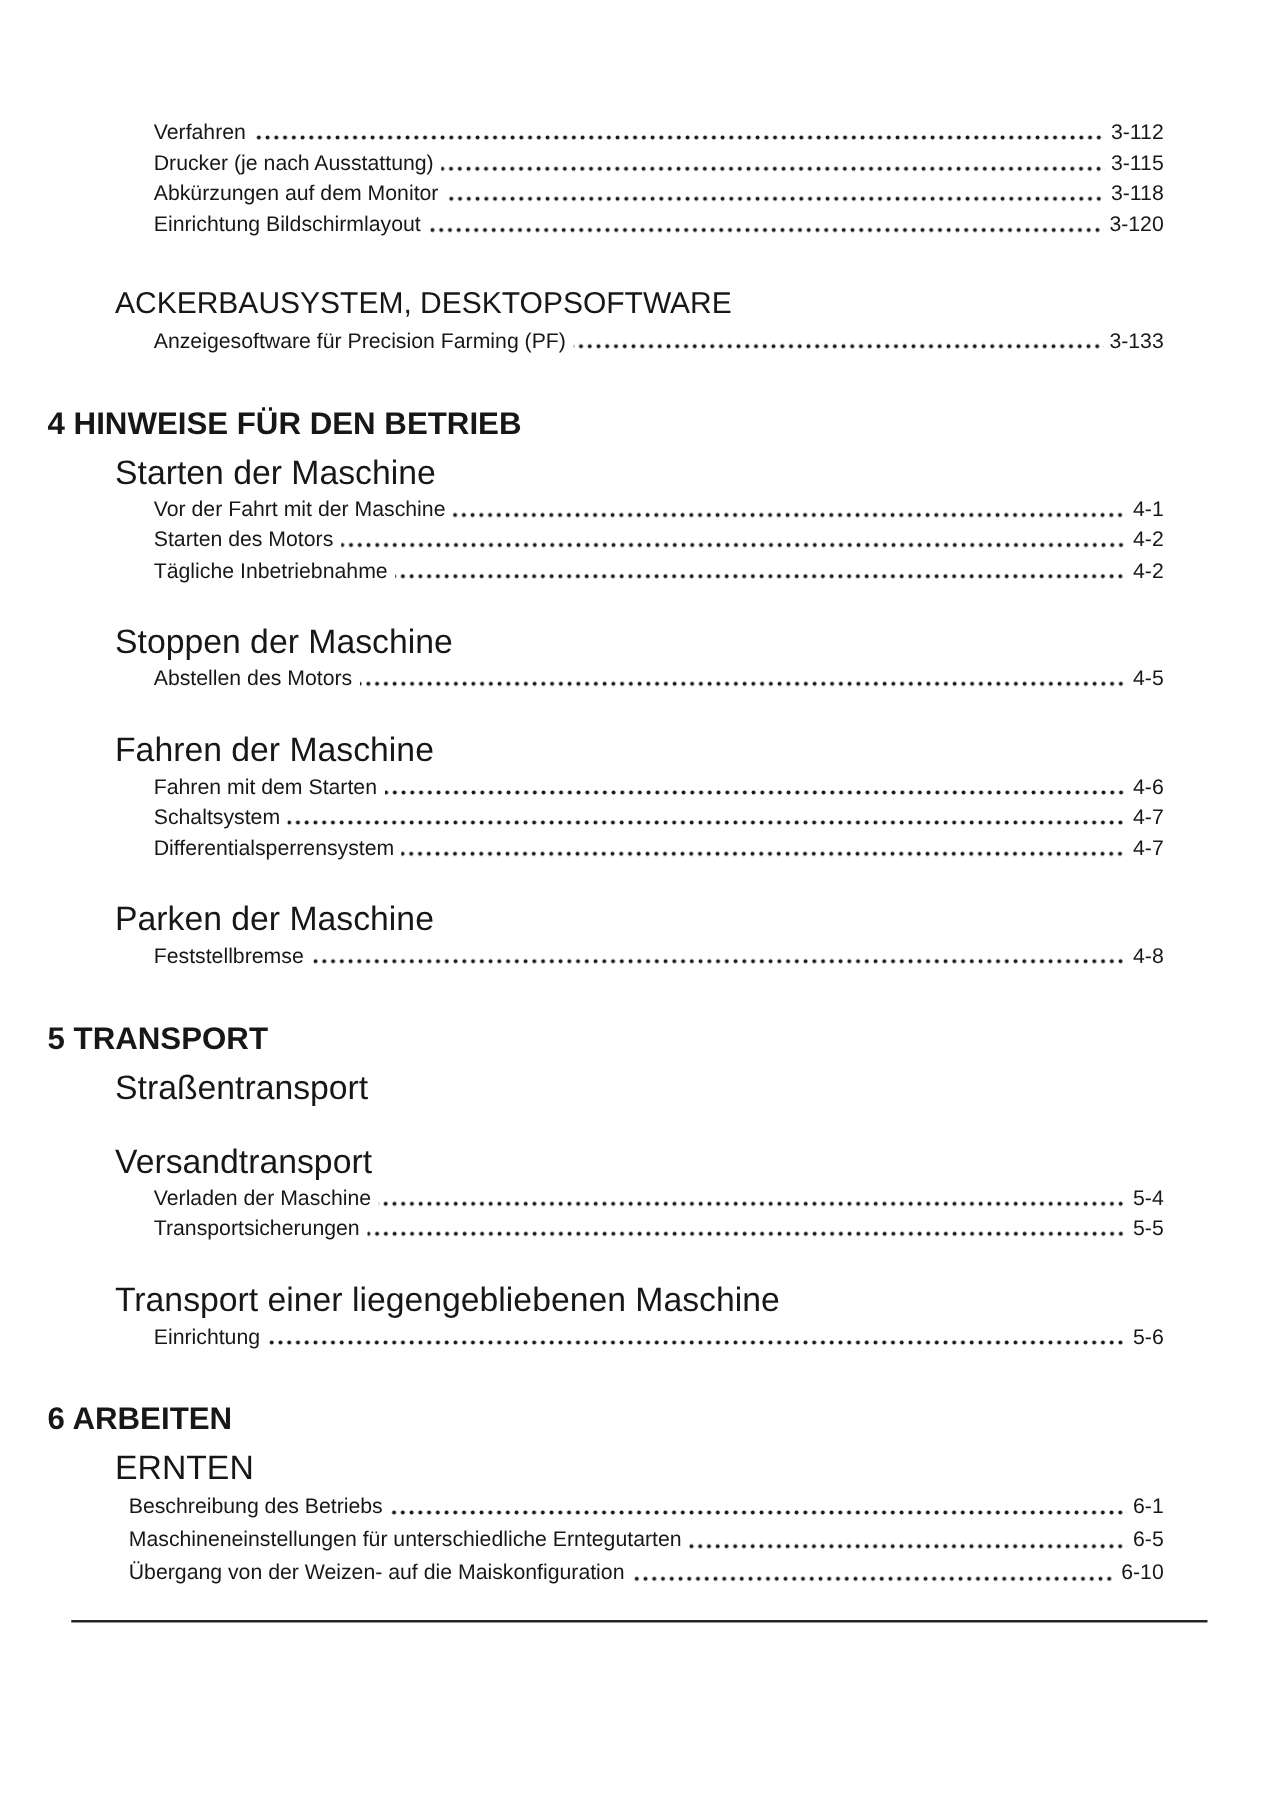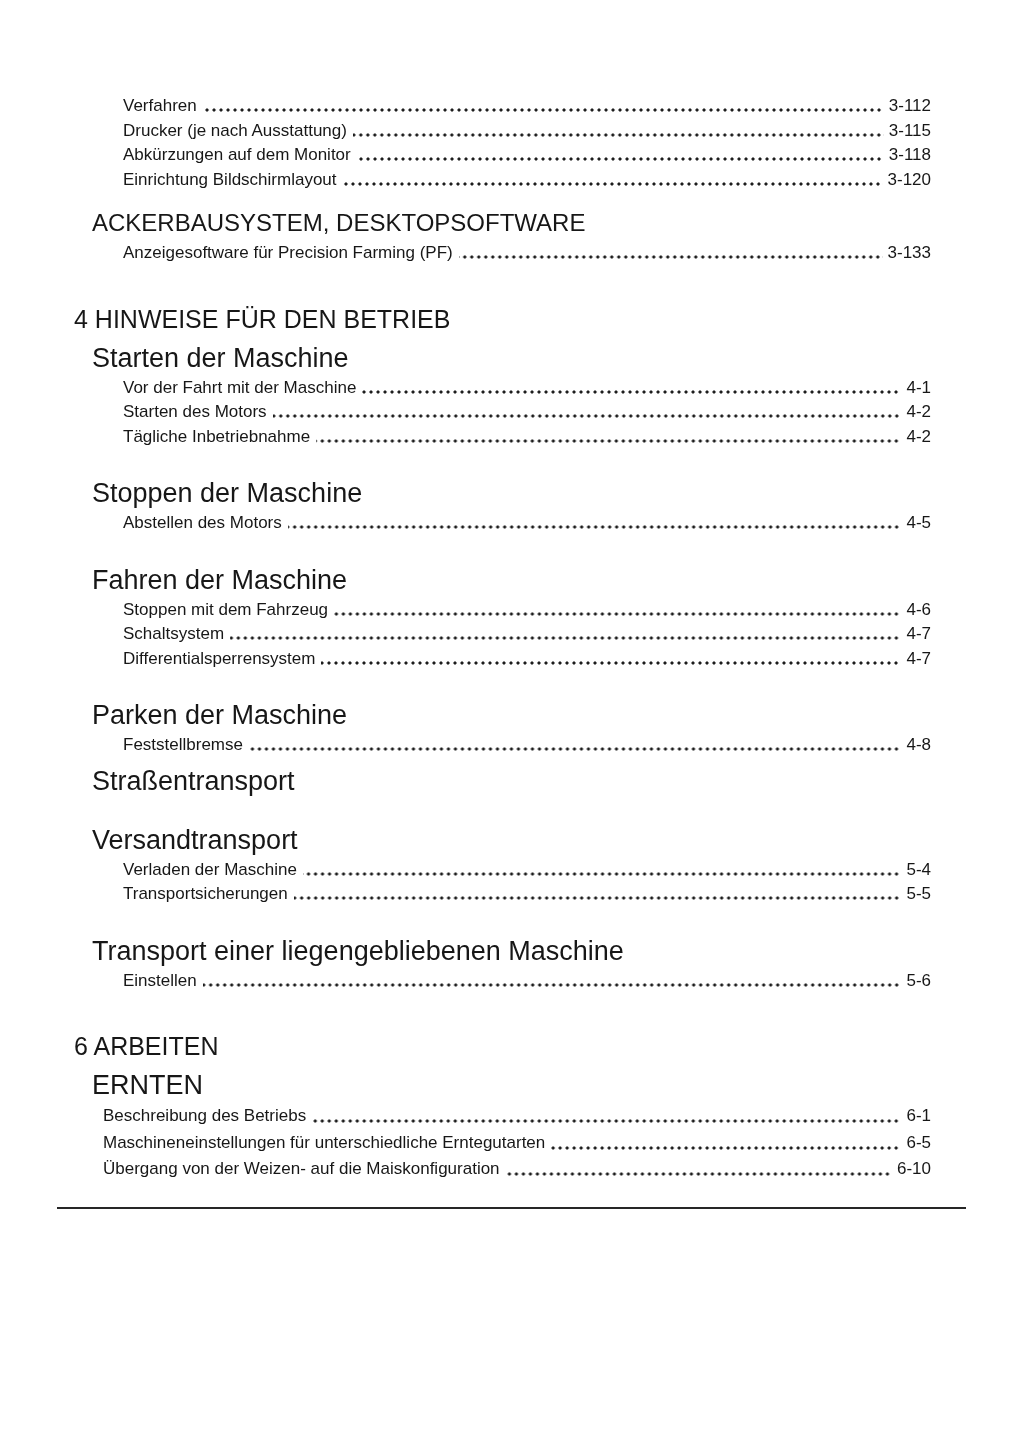--- a/index.html
+++ b/index.html
@@ -7,32 +7,32 @@
     position:relative;
     width:1024px;height:1447px;
     background:#ffffff;
     color:#171717;
     font-family:"Liberation Sans","DejaVu Sans",sans-serif;
     padding-top:94px;
     box-sizing:border-box;
     overflow:hidden;
   }
   .chapter{
-    margin:38px 93px 0 74px;
+    margin:38px 93px 0 38px;
     font-size:25px;line-height:31px;
-    font-weight:400;
+    font-weight:700;
     white-space:nowrap;
   }
   .section{
     margin:30px 93px 0 92px;
     font-size:27px;line-height:29px;
     font-weight:400;
     white-space:nowrap;
   }
-  .section.caps{margin-top:16px;font-size:24px;line-height:30px;}
+  .section.caps{margin-top:36px;font-size:24px;line-height:30px;}
   .section.after-chapter{margin-top:9px;}
   .entries{margin:3px 93px 0 123px;}
   .entries.first{margin-top:0;}
   .entries.deep{margin-left:103px;}
   .entry{
     display:flex;align-items:baseline;
     font-size:17px;line-height:24.5px;
   }
   .deep .entry{line-height:26.5px;}
   .entry .t{white-space:nowrap;text-align:right;}
@@ -115,21 +115,21 @@
     <div class="entry">
       <span class="t">Abstellen des Motors</span>
       <span class="dots"></span>
       <span class="p">4-5</span>
     </div>
   </div>
 
   <div class="section">Fahren der Maschine</div>
   <div class="entries">
     <div class="entry">
-      <span class="t">Stoppen mit dem Fahrzeug</span>
+      <span class="t">Fahren mit dem Starten</span>
       <span class="dots"></span>
       <span class="p">4-6</span>
     </div>
     <div class="entry">
       <span class="t">Schaltsystem</span>
       <span class="dots"></span>
       <span class="p">4-7</span>
     </div>
     <div class="entry">
       <span class="t">Differentialsperrensystem</span>
@@ -140,41 +140,42 @@
 
   <div class="section">Parken der Maschine</div>
   <div class="entries">
     <div class="entry">
       <span class="t">Feststellbremse</span>
       <span class="dots"></span>
       <span class="p">4-8</span>
     </div>
   </div>
 
+  <div class="chapter">5 TRANSPORT</div>
 
   <div class="section after-chapter">Straßentransport</div>
 
   <div class="section">Versandtransport</div>
   <div class="entries">
     <div class="entry">
       <span class="t">Verladen der Maschine</span>
       <span class="dots"></span>
       <span class="p">5-4</span>
     </div>
     <div class="entry">
       <span class="t">Transportsicherungen</span>
       <span class="dots"></span>
       <span class="p">5-5</span>
     </div>
   </div>
 
   <div class="section">Transport einer liegengebliebenen Maschine</div>
   <div class="entries">
     <div class="entry">
-      <span class="t">Einstellen</span>
+      <span class="t">Einrichtung</span>
       <span class="dots"></span>
       <span class="p">5-6</span>
     </div>
   </div>
 
   <div class="chapter">6 ARBEITEN</div>
 
   <div class="section after-chapter">ERNTEN</div>
   <div class="entries deep">
     <div class="entry">

